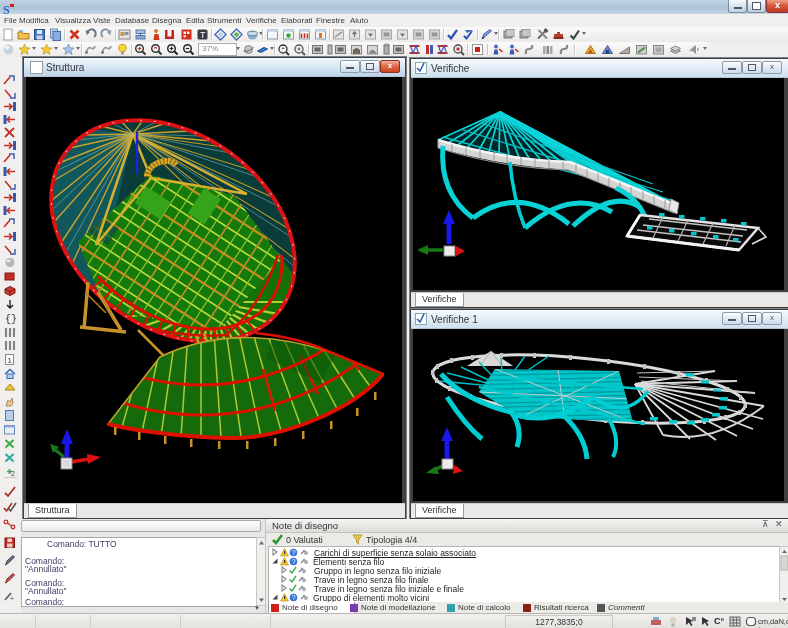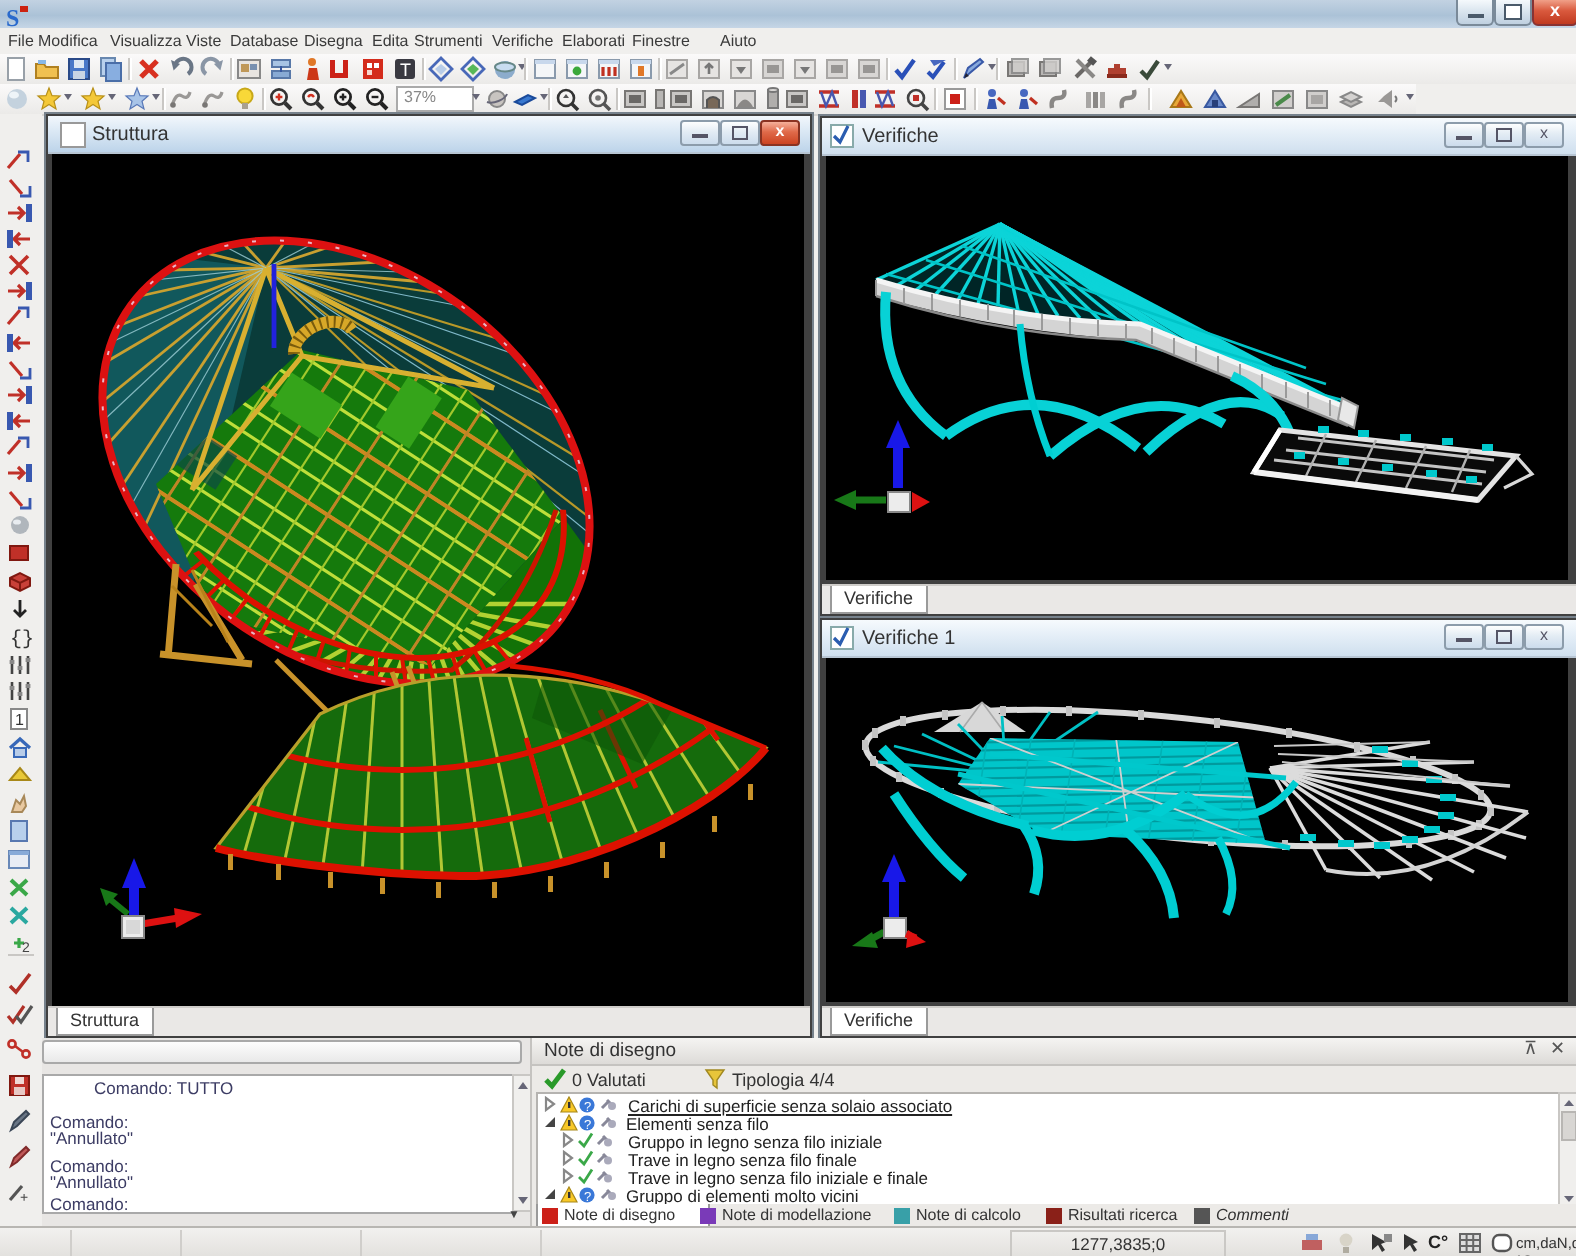--- a/index.html
+++ b/index.html
@@ -31,21 +31,21 @@
       <span style="position:absolute;left:19px;top:2px;font-size:8px;color:#3a3a3a;">Modifica</span>
       <span style="position:absolute;left:55px;top:2px;font-size:8px;color:#3a3a3a;">Visualizza</span>
       <span style="position:absolute;left:93px;top:2px;font-size:8px;color:#3a3a3a;">Viste</span>
       <span style="position:absolute;left:115px;top:2px;font-size:8px;color:#3a3a3a;">Database</span>
       <span style="position:absolute;left:152px;top:2px;font-size:8px;color:#3a3a3a;">Disegna</span>
       <span style="position:absolute;left:186px;top:2px;font-size:8px;color:#3a3a3a;">Edita</span>
       <span style="position:absolute;left:207px;top:2px;font-size:8px;color:#3a3a3a;">Strumenti</span>
       <span style="position:absolute;left:246px;top:2px;font-size:8px;color:#3a3a3a;">Verifiche</span>
       <span style="position:absolute;left:281px;top:2px;font-size:8px;color:#3a3a3a;">Elaborati</span>
       <span style="position:absolute;left:316px;top:2px;font-size:8px;color:#3a3a3a;">Finestre</span>
-      <span style="position:absolute;left:350px;top:2px;font-size:8px;color:#3a3a3a;margin-left:10px;">Aiuto</span>
+      <span style="position:absolute;left:350px;top:2px;font-size:8px;color:#3a3a3a;">Aiuto</span>
     </div>
   <div class="abs" style="left:0;top:27px;width:788px;height:15px;background:linear-gradient(#fbfafa,#ebeae8);">
       <svg style="position:absolute;left:2px;top:1px;" width="13" height="13">
         <rect x="2" y="1" width="8" height="11" fill="#fff" stroke="#98a0a8"></rect>
       </svg>
       <svg style="position:absolute;left:17px;top:1px;" width="13" height="13">
         <path d="M1 4 L5 4 L6 5.5 L12 5.5 L12 11 L1 11 Z" fill="#f0c050" stroke="#b08020"></path>
         <rect x="2" y="2" width="4" height="2" fill="#88b8e8"></rect>
       </svg>
       <svg style="position:absolute;left:33px;top:1px;" width="13" height="13">

